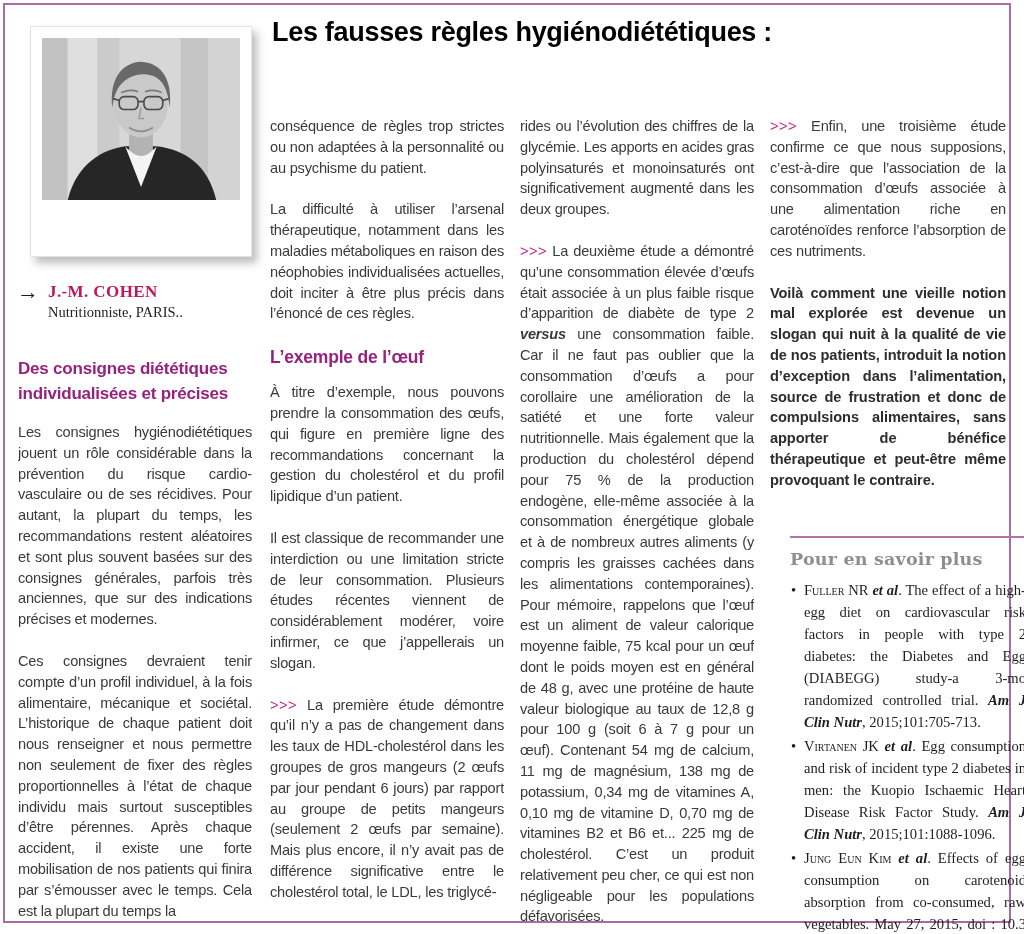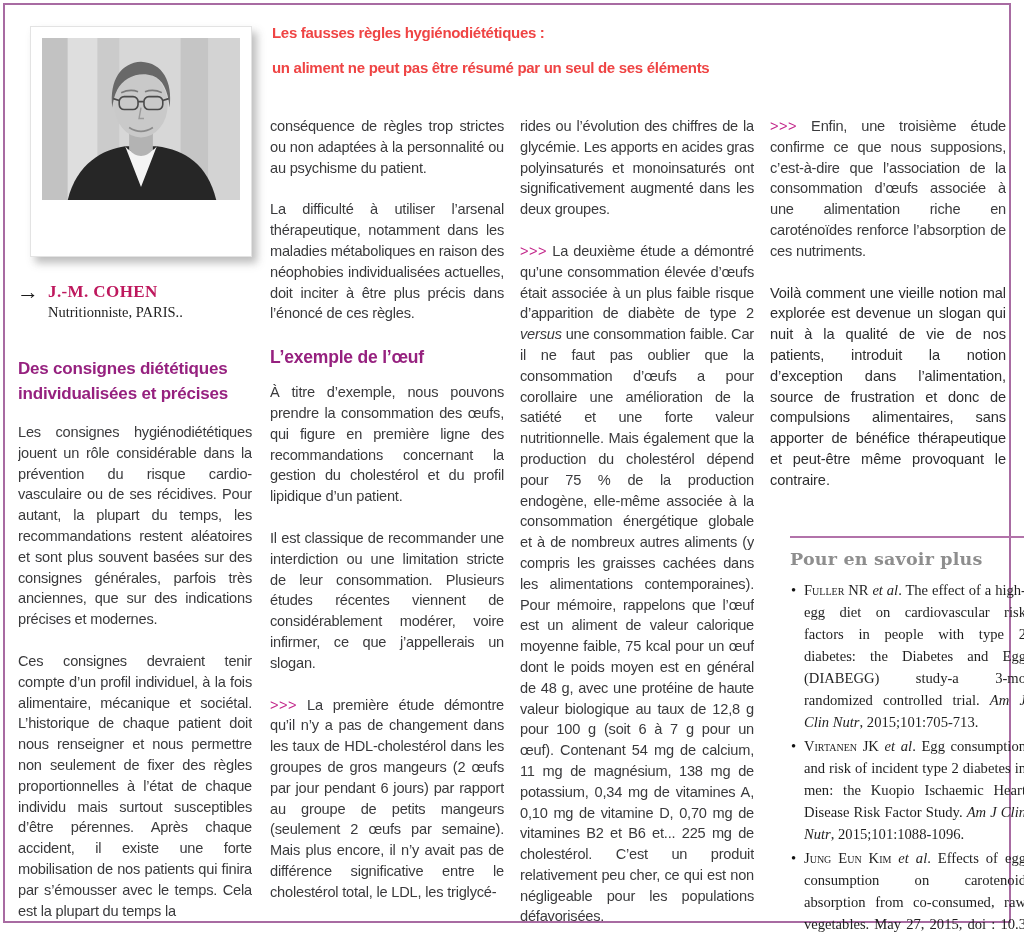--- a/index.html
+++ b/index.html
@@ -13,22 +13,22 @@
   .page-border {
     position: absolute; left: 3px; top: 3px;
     width: 1004px; height: 916px;
     border: 2px solid #a86ba2;
     pointer-events: none;
   }
 
   
   .article-title {
     position: absolute; left: 272px; top: 15px; width: 742px;
-    color: #ef4444; font-weight: bold;
-    font-size: 15px; line-height: 35px; letter-spacing: -0.3px;
+    color: #000000; font-weight: bold;
+    font-size: 27px; line-height: 35px; letter-spacing: -0.3px;
   }
 
   
   .polaroid {
     position: absolute; left: 30px; top: 26px;
     width: 222px; height: 231px; box-sizing: border-box;
     background: #fff; border: 1px solid #e3e3e3;
     box-shadow: 5px 6px 8px rgba(70,70,70,0.35);
     padding: 11px 11px 0 11px;
   }
@@ -61,23 +61,23 @@
   .col p { margin: 0 0 21px 0; }
   .col p:last-child { margin-bottom: 0; }
 
   .col-heading {
     color: #96217f; font-weight: bold;
     font-size: 17px; line-height: 25px; letter-spacing: -0.2px;
     margin: 0 0 16px 0; text-align: left;
   }
   .col-2 .col-heading { margin: 18px 0 13px 0; font-size: 17.5px; line-height: 24px; }
 
-  .lead-strong { font-weight: normal; color: #2d2d2f; letter-spacing: -0.1px; }
+  .lead-strong { font-weight: bold; color: #2d2d2f; letter-spacing: -0.1px; }
 
-  .seg-i  { font-style: italic; }
+  .seg-i  { font-style: italic; font-weight: bold; }
   .seg-sc { font-variant: small-caps; }
   .seg-m  { color: #c2268a; letter-spacing: 0.5px; }
 
   
   .savoir { position: absolute; left: 790px; top: 536px; width: 236px; }
   .savoir-rule { border: 0; border-top: 2px solid #b273aa; margin: 0 0 10px 0; }
   .savoir-heading {
     font-family: "DejaVu Serif", serif; font-weight: bold;
     font-size: 17.5px; line-height: 22px; color: #8e8e8e;
     letter-spacing: 0.2px; margin: 0 0 9px 0;
@@ -92,21 +92,20 @@
   .ref-item::before { content: "\2022"; position: absolute; left: 1px; top: 0; color: #111; }
 </style>
 </head>
 <body>
 
 <div class="page">
   <div class="page-border"></div>
 
   <div class="article-title">
     <div>Les fausses règles hygiénodiététiques :</div>
-    <div>un aliment ne peut pas être résumé par un seul de ses éléments</div>
   </div>
 
   <div class="polaroid">
     <svg class="portrait" viewBox="0 0 200 163" preserveAspectRatio="none" xmlns="http://www.w3.org/2000/svg">
       <rect width="200" height="163" fill="#d7d7d7"></rect>
       <rect x="0" width="26" height="163" fill="#c2c2c2"></rect>
       <rect x="26" width="30" height="163" fill="#dedede"></rect>
       <rect x="56" width="22" height="163" fill="#cbcbcb"></rect>
       <rect x="140" width="28" height="163" fill="#c5c5c5"></rect>
       <rect x="168" width="32" height="163" fill="#d3d3d3"></rect>

